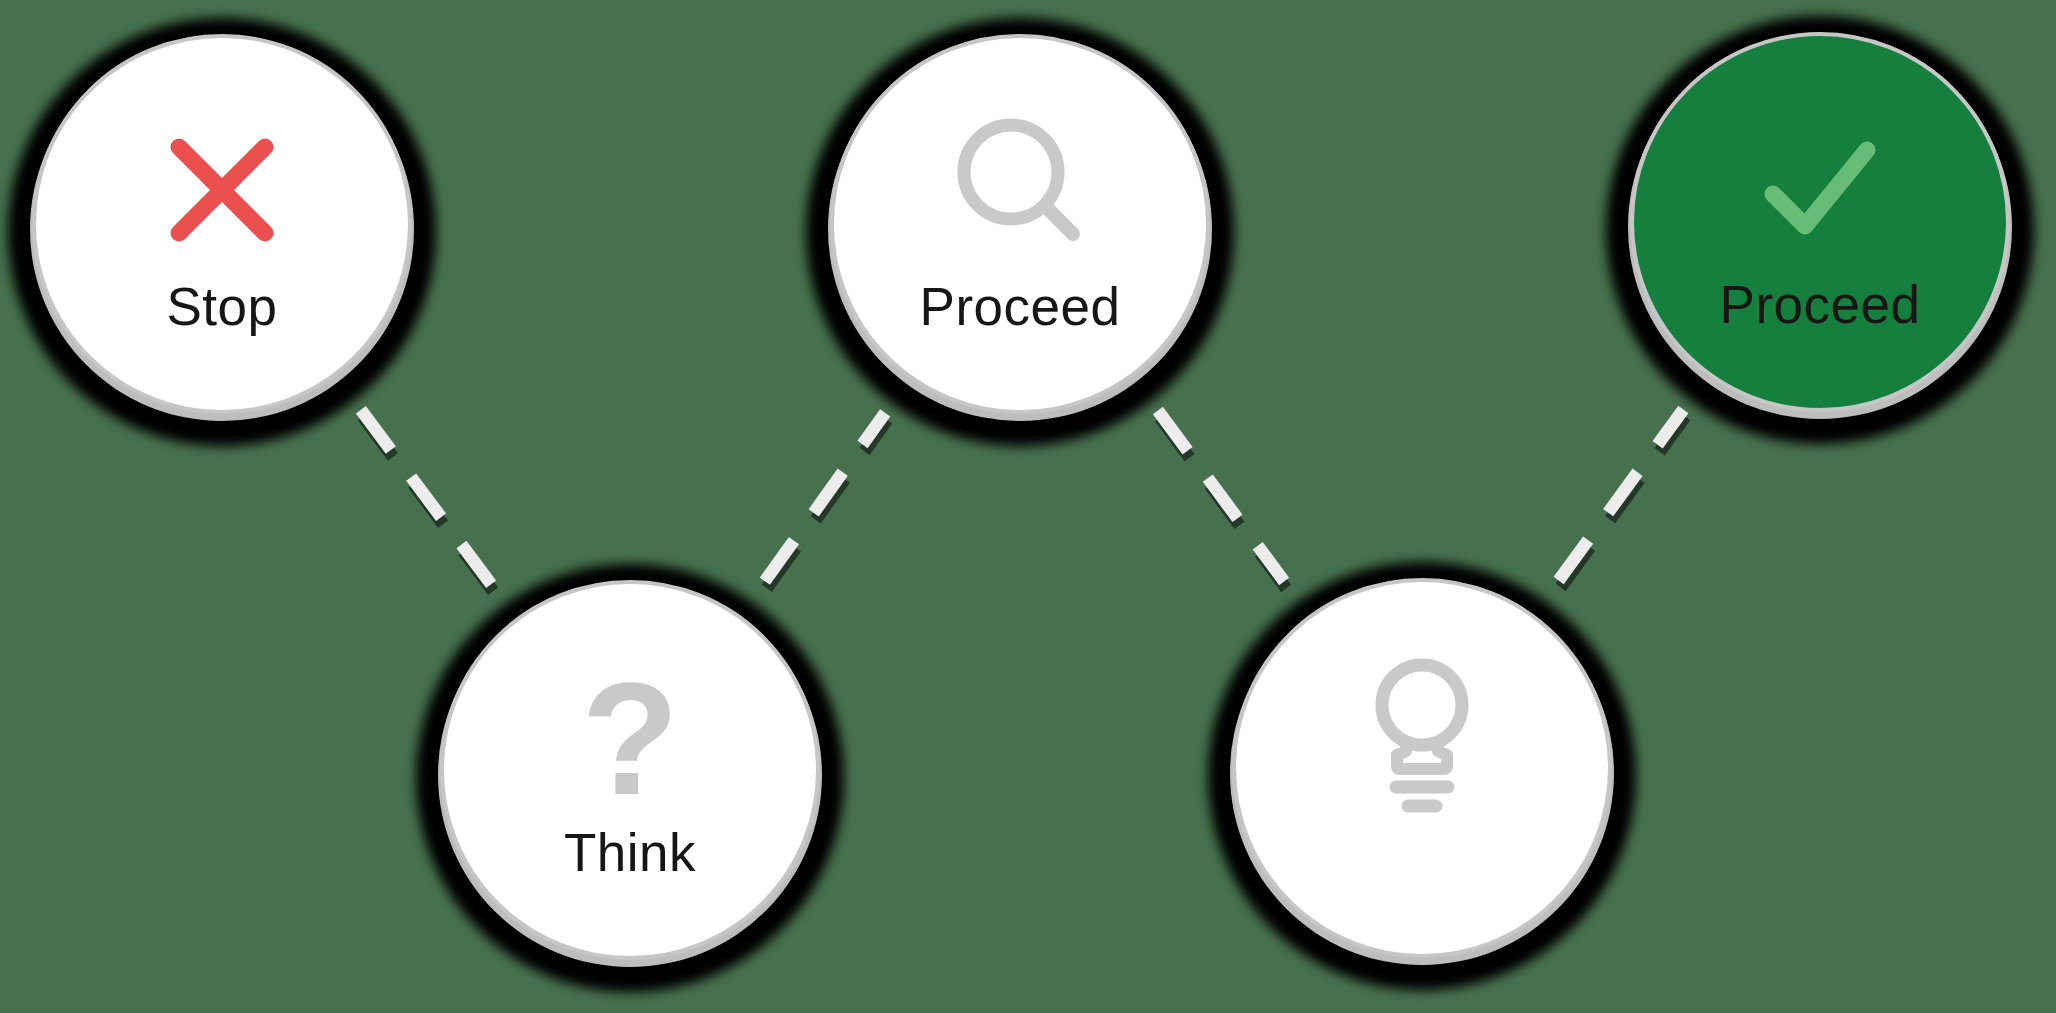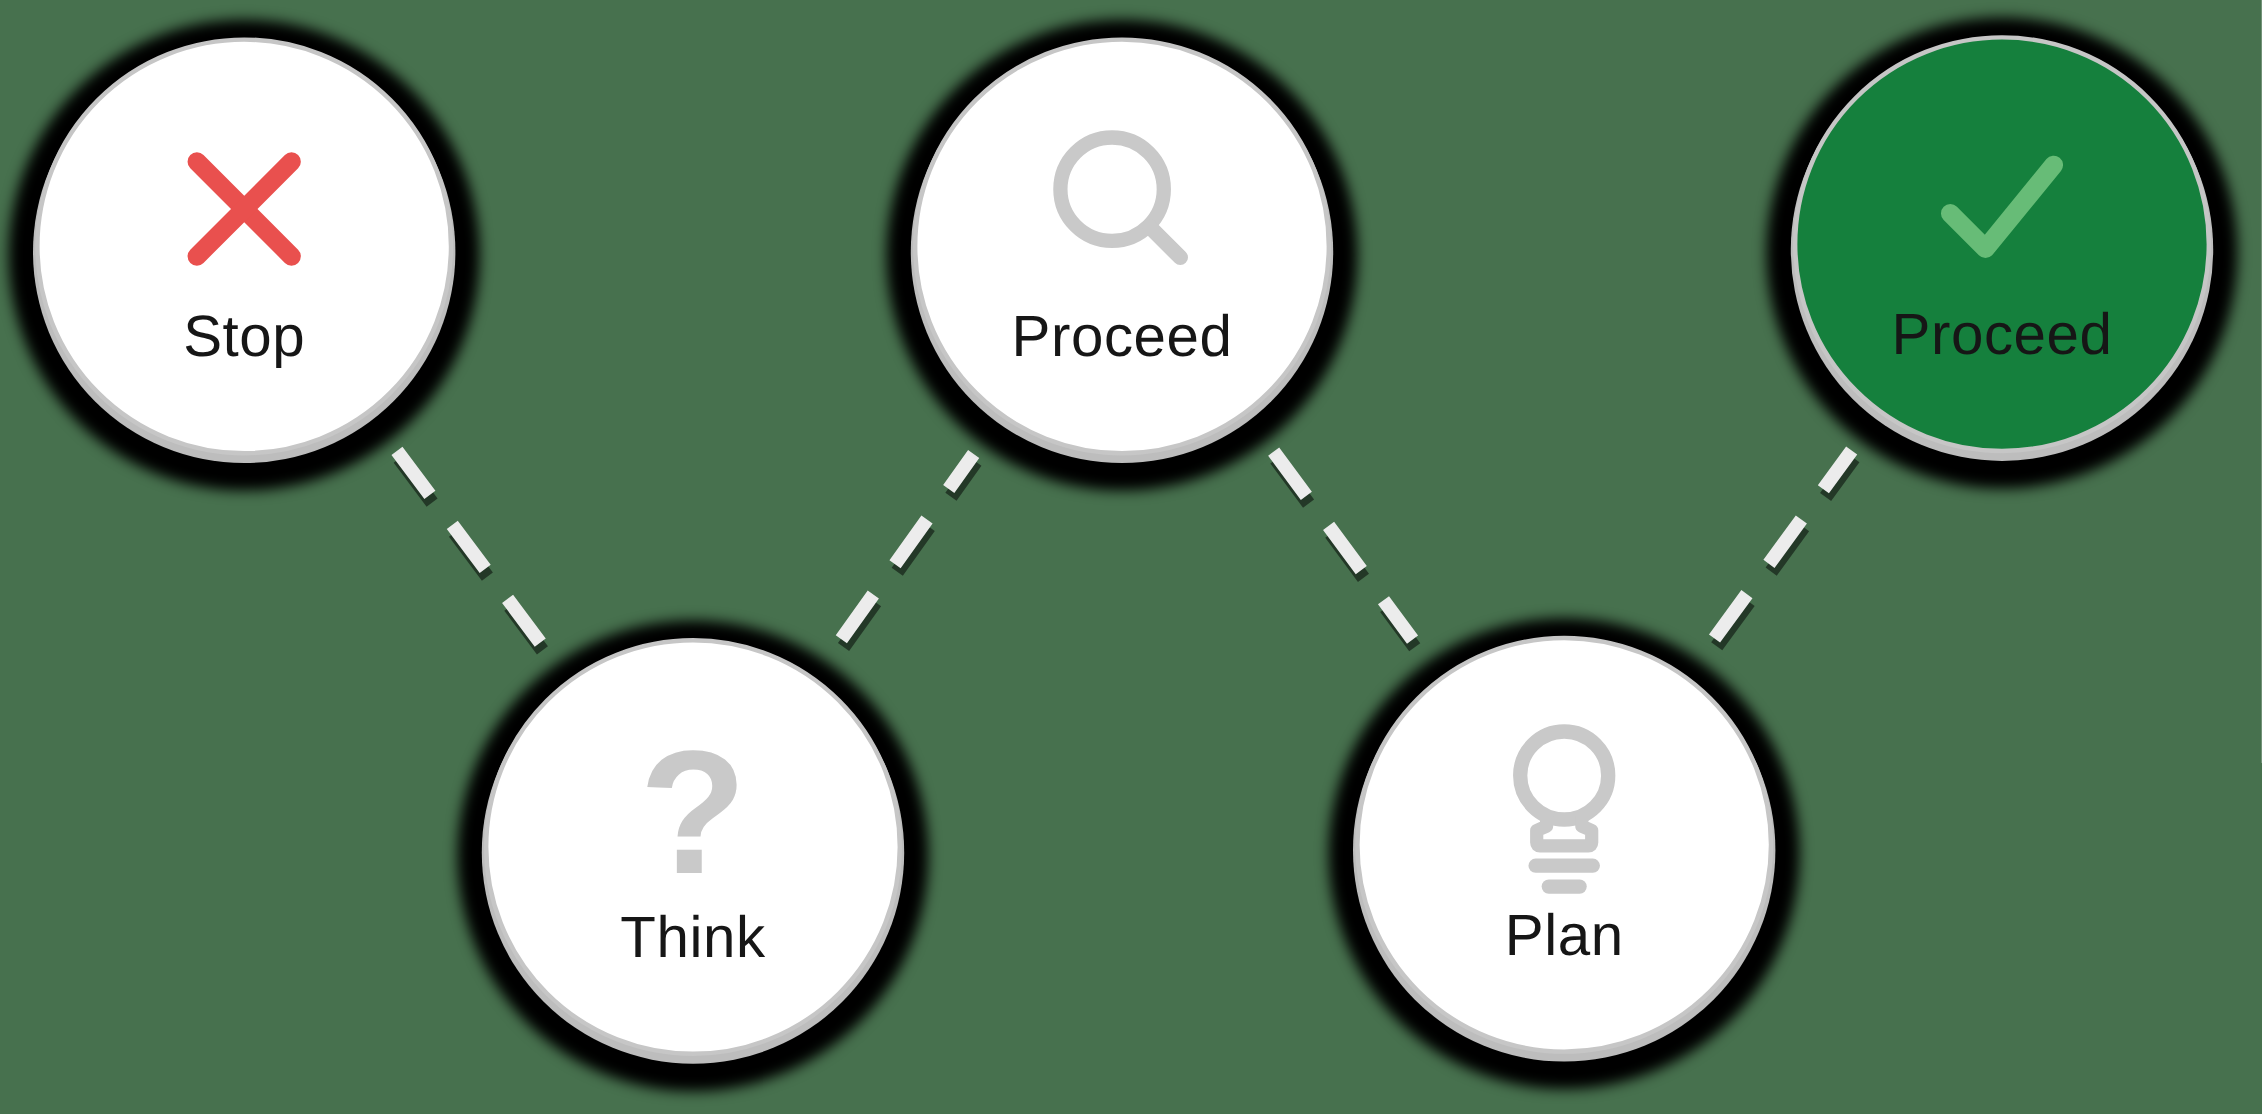--- a/index.html
+++ b/index.html
@@ -92,21 +92,20 @@
   </div>
     <div class="node" style="left: 1232px; top: 578px; background: rgb(255, 255, 255); border-color: rgb(198, 198, 198);">
     <div class="icon-wrap">
         <svg viewBox="0 0 150 160" fill="none" style="color: rgb(201, 201, 201);">
     <circle cx="75" cy="51" r="40" stroke="currentColor" stroke-width="13"></circle>
     <path d="M 59 88 L 59 97 L 50 101 L 50 112 Q 50 115 53 115 L 97 115 Q 100 115 100 112 L 100 101 L 91 97 L 91 88" stroke="currentColor" stroke-width="12" stroke-linejoin="round"></path>
     <line x1="49" y1="133" x2="101" y2="133" stroke="currentColor" stroke-width="13" stroke-linecap="round"></line>
     <line x1="61" y1="152" x2="89" y2="152" stroke="currentColor" stroke-width="13" stroke-linecap="round"></line>
   </svg>
       </div>
-    <div class="node-label" style="color: rgb(22, 22, 22);">Plan</div>
   </div>
     <div class="node" style="left: 1630px; top: 32px; background: #15803d; border-color: rgb(198, 198, 198);">
     <div class="icon-wrap">
         <svg viewBox="0 0 150 160" fill="none" style="color: rgb(103, 188, 119);">
     <path d="M 28 86 L 60 118 L 122 42" stroke="currentColor" stroke-width="17" stroke-linecap="round" stroke-linejoin="round"></path>
   </svg>
       </div>
     <div class="node-label" style="color: rgb(22, 22, 22);">Proceed</div>
   </div>
   </div>

